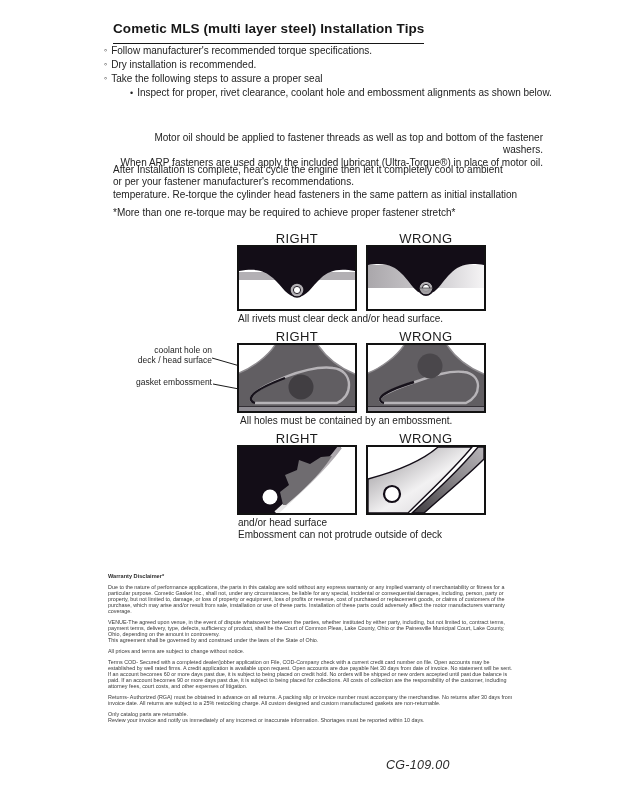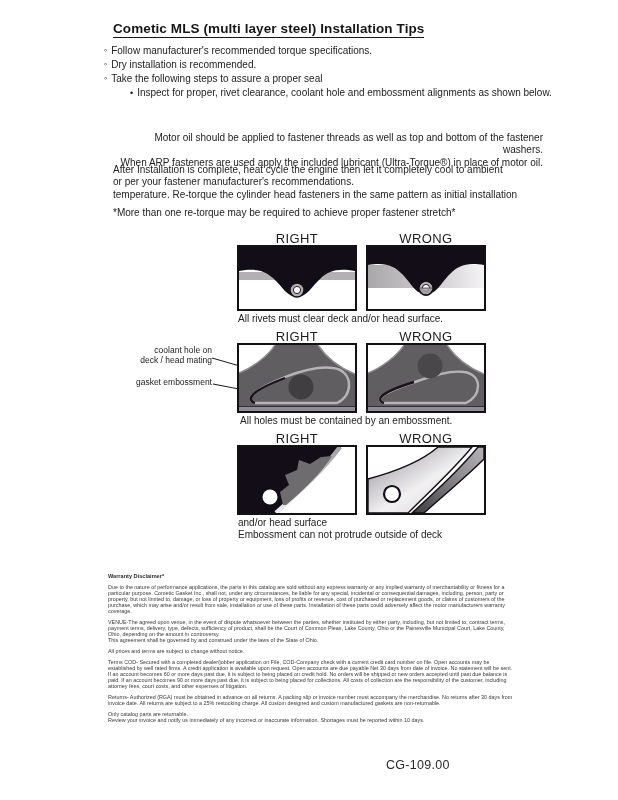--- a/index.html
+++ b/index.html
@@ -1,38 +1,38 @@
 <!DOCTYPE html>
 <html><head>
 <meta charset="utf-8">
 <style>
   html,body{margin:0;padding:0;background:#ffffff;}
   .page{position:relative;width:618px;height:800px;background:#ffffff;overflow:hidden;
         font-family:"Liberation Sans", sans-serif;color:#222;}
   .abs{position:absolute;}
   .title{left:113px;top:21px;font-size:13.5px;font-weight:bold;color:#161616;
-         border-bottom:1.6px solid #161616;padding-bottom:1px;letter-spacing:.1px;}
+         border-bottom:1.6px solid #161616;padding-bottom:7px;letter-spacing:.1px;}
   .bullets{left:104px;top:44px;font-size:10px;line-height:14.2px;color:#232323;width:430px;}
   .b{white-space:nowrap;}
   .b::before{content:"\25E6";margin-right:4px;font-size:9px;position:relative;top:-1px;}
   .sub{padding-left:26px;line-height:12.6px;}
   .sub::before{content:"\2022";margin-right:4px;font-size:9px;top:0;}
   .diesel-h{left:113px;top:115px;font-size:12.5px;font-weight:bold;color:#161616;}
   .body-p{left:113px;font-size:10px;line-height:12.4px;color:#232323;width:430px;}
   .dg-label{width:120px;text-align:center;font-size:13px;letter-spacing:.4px;color:#1c1c1c;}
   .dg-box{width:116px;height:62px;border:2px solid #121212;background:#fff;}
   .dg-box2{width:116px;height:66px;border:2px solid #121212;background:#615e62;}
   .dg-box svg,.dg-box2 svg{display:block;}
   .caption{font-size:10px;color:#232323;line-height:11.5px;}
   .anno{font-size:8.5px;line-height:10px;text-align:right;width:104px;color:#232323;}
   .legal{left:108px;top:573px;width:408px;font-size:5.4px;line-height:6px;color:#3a3a3a;}
   .legal-h{font-weight:bold;font-size:5.6px;margin-bottom:5px;color:#2e2e2e;}
   .legal-p{margin-bottom:5px;}
   .legal-p.tight{margin-bottom:0;}
-  .pagenum{left:386px;top:758px;font-size:12.5px;color:#2a2a2a;letter-spacing:.3px;}
+  .pagenum{left:386px;top:758px;font-size:12.5px;color:#2a2a2a;letter-spacing:.3px;font-style:italic;}
 </style>
 </head>
 <body>
 
 <div class="page">
 
   <div class="abs title">Cometic MLS (multi layer steel) Installation Tips</div>
 
   <div class="abs bullets">
     <div class="b">Follow manufacturer's recommended torque specifications.</div>
@@ -90,21 +90,21 @@
     </svg>
   </div>
 
   <div class="abs caption" style="left:238px;top:313px;">All rivets must clear deck and/or head surface.</div>
 
   <div class="abs dg-label" style="left:237px;top:329px;">RIGHT</div>
   <div class="abs dg-label" style="left:366px;top:329px;">WRONG</div>
 
   <div class="abs anno" style="left:108px;top:345px;">
     <div>coolant hole on</div>
-    <div>deck / head mating</div>
+    <div>deck / head surface</div>
   </div>
   <div class="abs anno" style="left:108px;top:377px;">gasket embossment</div>
 
   <svg class="abs" style="left:205px;top:350px;" width="110" height="50" viewBox="0 0 110 50">
     <line x1="7" y1="8" x2="94" y2="33" stroke="#1a1a1a" stroke-width="1"></line>
     <line x1="8" y1="34" x2="60" y2="44" stroke="#1a1a1a" stroke-width="1"></line>
   </svg>
 
   <div class="abs dg-box2" style="left:237px;top:343px;">
     <svg width="116" height="66" viewBox="0 0 116 66">

